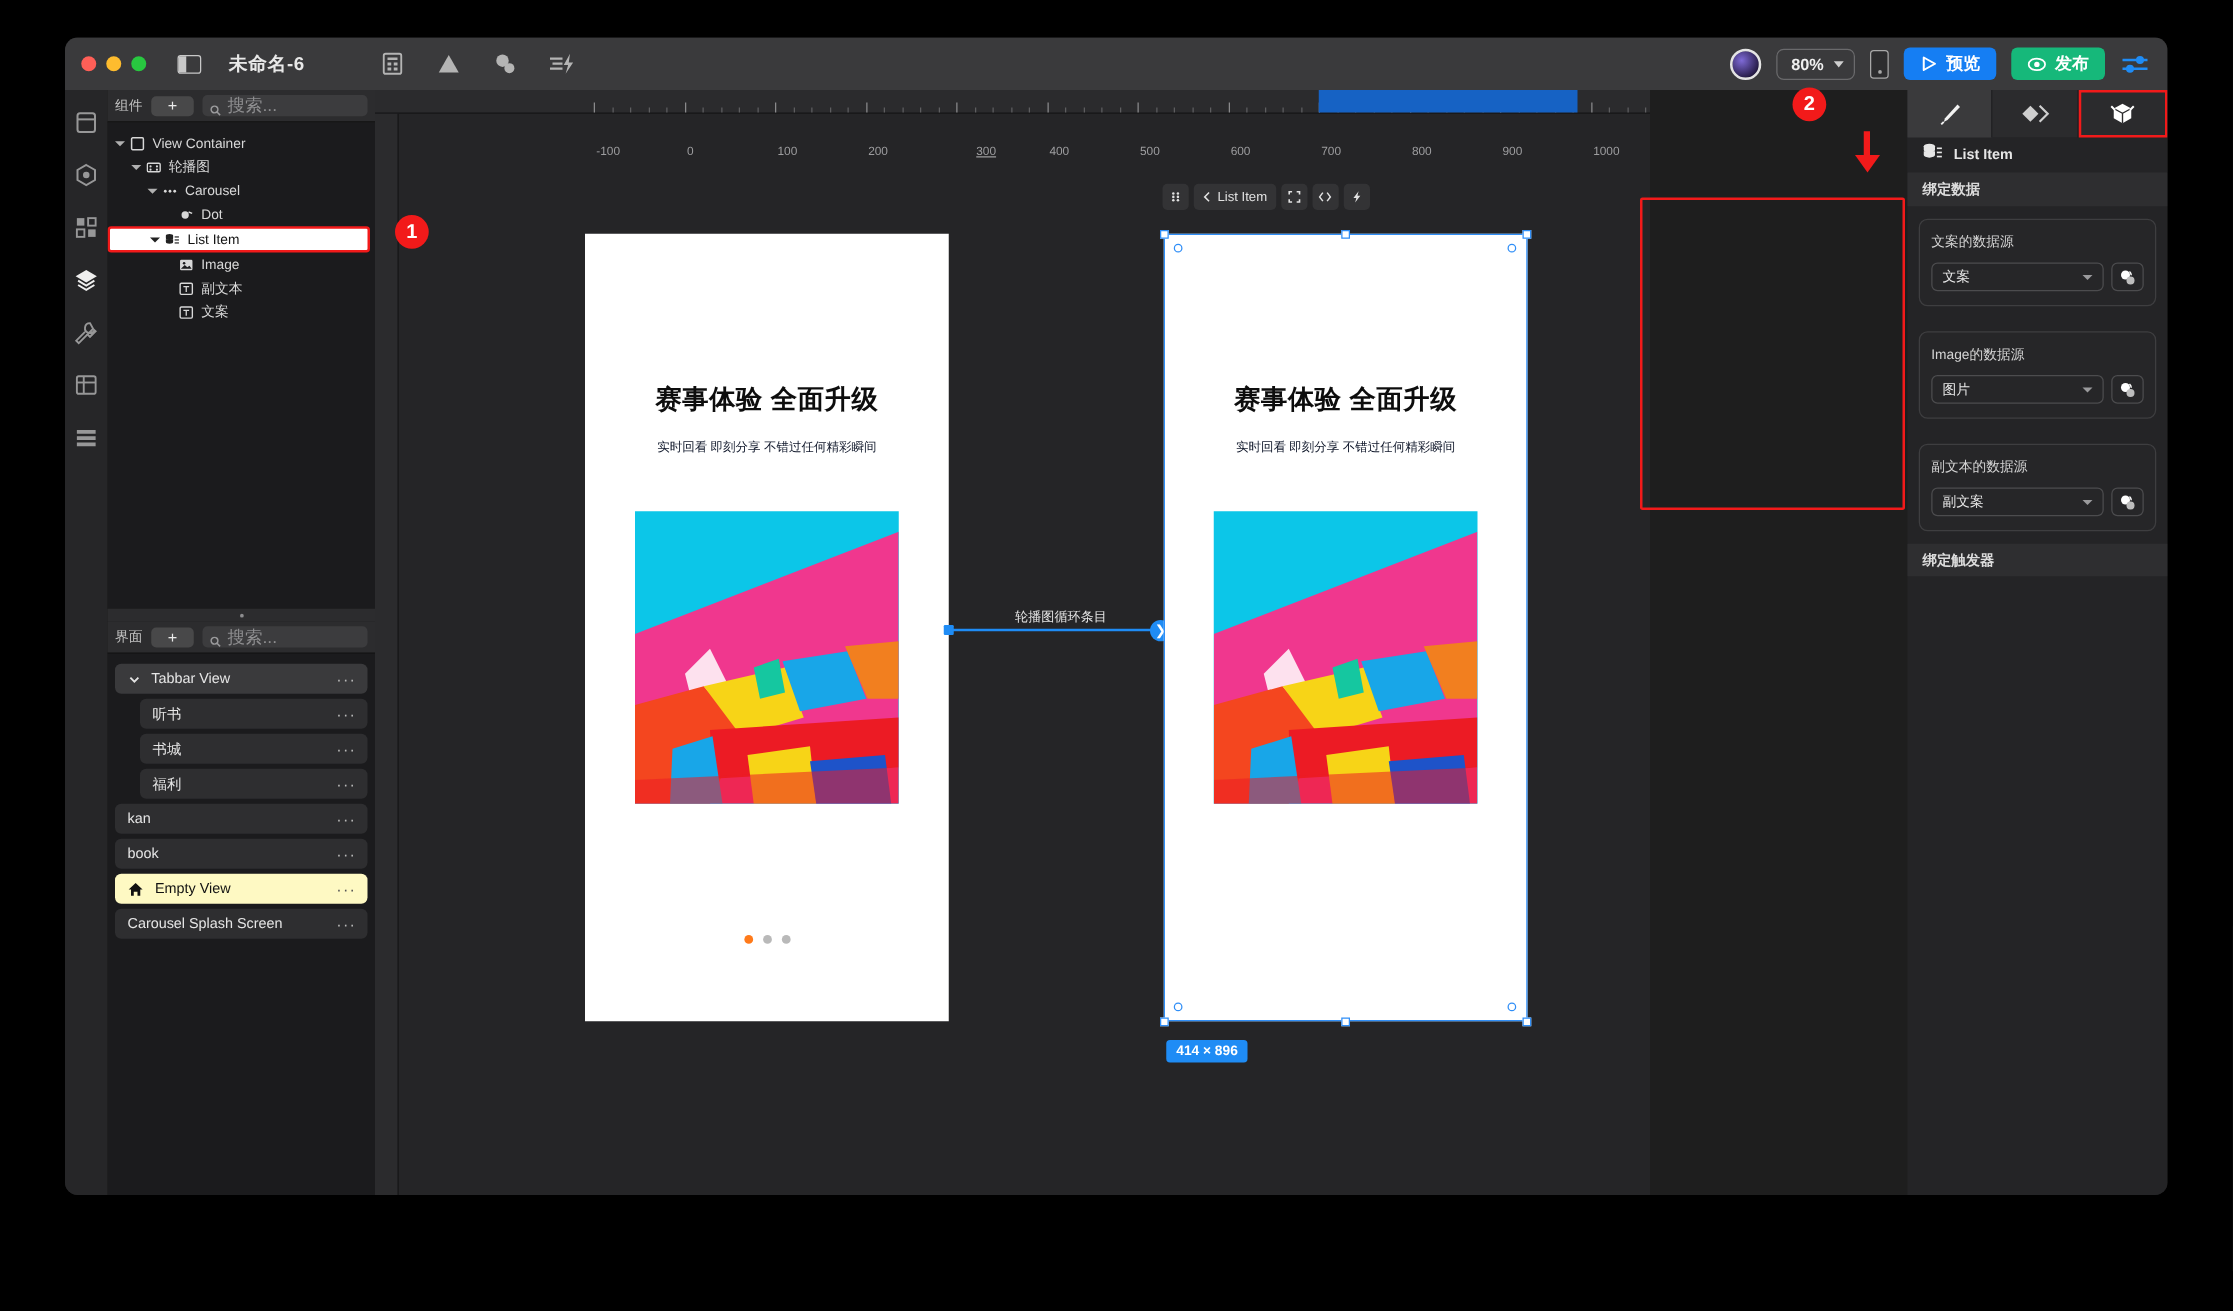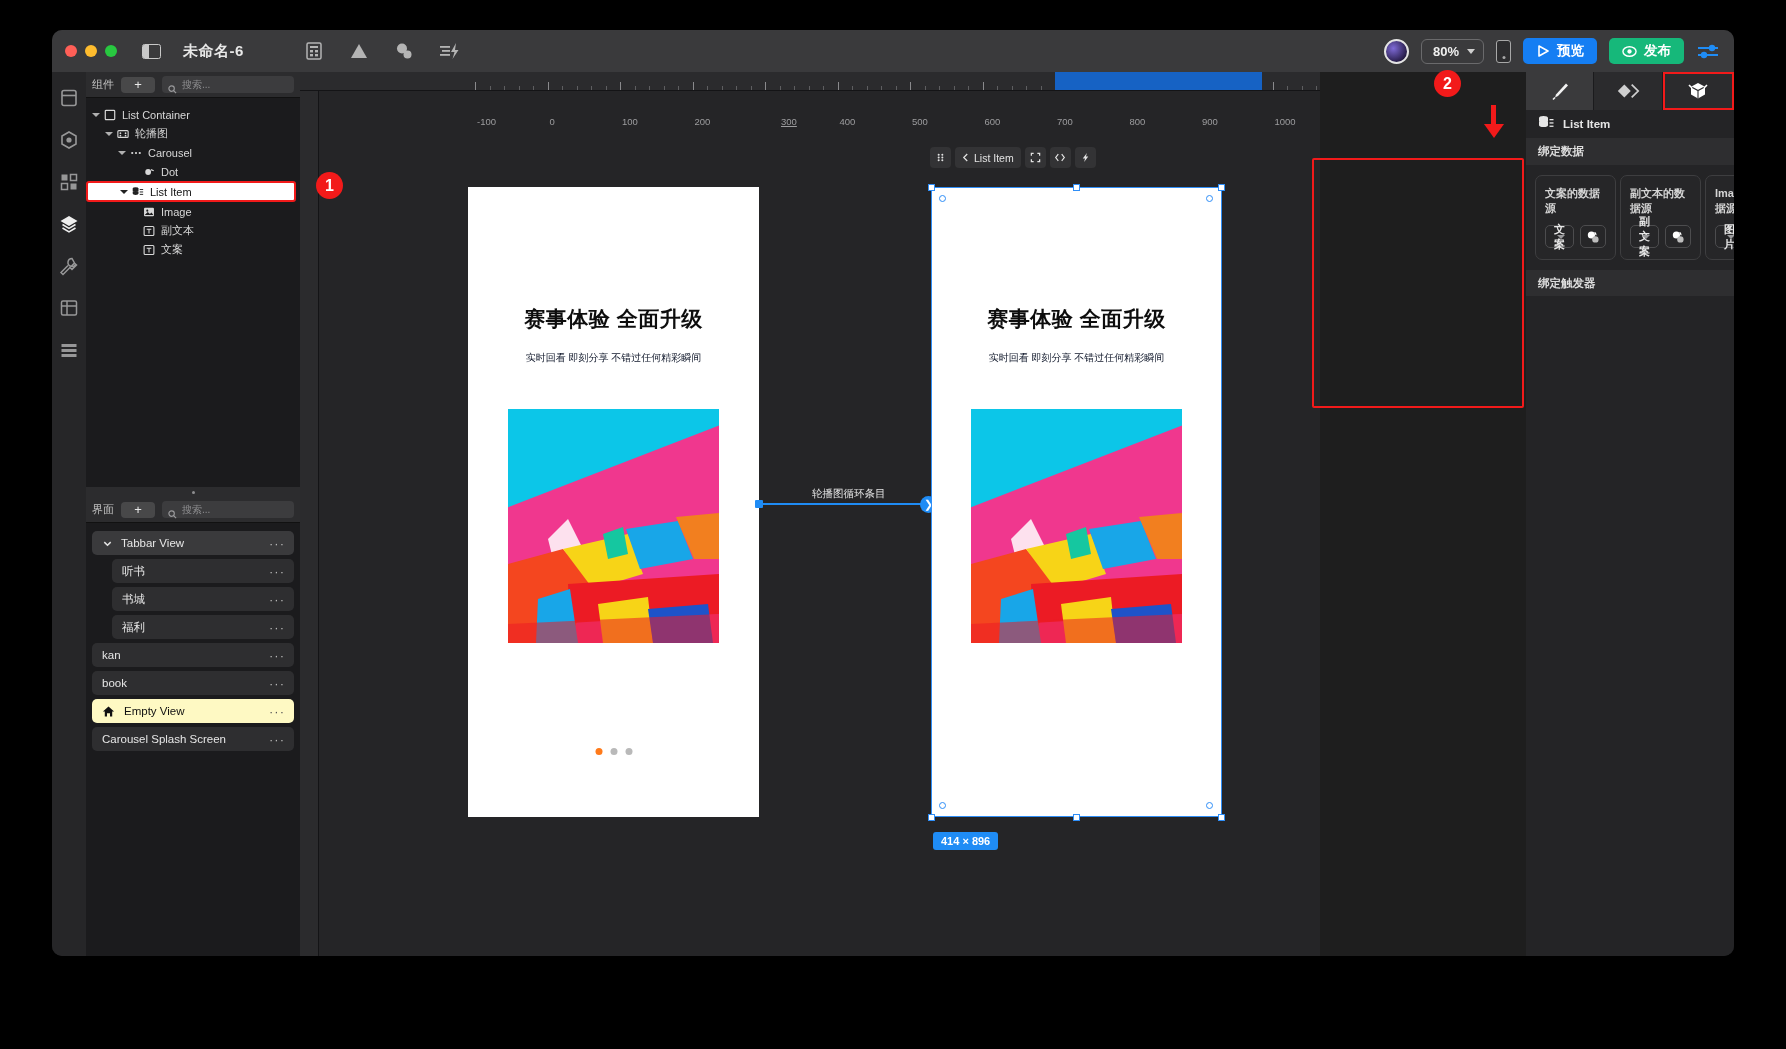--- a/index.html
+++ b/index.html
@@ -119,21 +119,21 @@
     background: #484849;
     color: #e9e9e9; font-size: 13px; line-height: 15px; text-align: center;
   }
   .search-box {
     flex: 1; height: 17px; border-radius: 4px;
     background: #3c3c3e;
     display: flex; align-items: center; gap: 5px;
     padding: 0 6px;
   }
   .search-box .mag { width: 9px; height: 9px; flex: 0 0 9px; }
-  .search-ph { color: #8e8e90; font-size: 10px; }
+  .search-ph { color: #8e8e90; font-size: 14px; }
   .tree { padding: 7px 0 0 0; overflow: hidden; }
   .tree-row {
     height: 19px; display: flex; align-items: center;
     font-size: 11px; color: #d8d8d8; position: relative;
   }
   .tree-row .caret {
     width: 0; height: 0; margin-right: 4px;
     border-left: 4px solid transparent; border-right: 4px solid transparent;
     border-top: 4.5px solid #b0b0b0;
   }
@@ -280,21 +280,21 @@
   .rp-tab svg { display: block; }
   .rp-header {
     height: 28px; display: flex; align-items: center; gap: 9px;
     padding: 0 12px; background: #242426;
   }
   .rp-header-label { color: #e6e6e6; font-size: 11.5px; font-weight: 700; }
   .rp-section-title {
     height: 27px; display: flex; align-items: center; padding: 0 12px;
     background: #2e2e30; color: #dcdcdc; font-size: 11.5px; font-weight: 700;
   }
-  .rp-body { padding: 10px 9px; display: flex; flex-direction: row; gap: 4px; font-weight: bold; }
+  .rp-body { padding: 10px 9px; display: flex; flex-direction: column; gap: 20px; }
   .bind-card {
     border: 1px solid #3e3e40; border-radius: 7px; padding: 10px 9px 11px 9px;
     background: #262628;
   }
   .bind-label { color: #d4d4d4; font-size: 11px; margin-bottom: 9px; }
   .bind-row { display: flex; align-items: center; gap: 6px; }
   .bind-select {
     flex: 1; height: 23px; border: 1px solid #4c4c4e; border-radius: 5px;
     display: flex; align-items: center; padding: 0 8px;
     color: #e8e8e8; font-size: 11px; position: relative;
@@ -478,21 +478,21 @@
           <span class="search-ph">搜索...</span>
         </div>
       </div>
 
       <div class="tree" id="tree-host">
           <div class="tree-row" style="padding-left: 6px;">
             <span class="caret"></span>
             <span class="tree-ic"><svg width="12" height="12" viewBox="0 0 14 14">
                 <rect x="1.5" y="1.5" width="11" height="11" rx="1" fill="none" stroke="#d8d8d8" stroke-width="1.4"></rect>
               </svg></span>
-            <span>List Container</span>
+            <span>View Container</span>
           </div>
           <div class="tree-row" style="padding-left: 19px;">
             <span class="caret"></span>
             <span class="tree-ic"><svg width="12" height="12" viewBox="0 0 14 14">
                 <rect x="1" y="3" width="12" height="8" rx="1.2" fill="none" stroke="#d8d8d8" stroke-width="1.3"></rect>
                 <circle cx="4" cy="6" r="1" fill="#d8d8d8"></circle>
                 <circle cx="10" cy="6" r="1" fill="#d8d8d8"></circle>
                 <circle cx="4" cy="9" r="1" fill="#d8d8d8"></circle>
                 <circle cx="10" cy="9" r="1" fill="#d8d8d8"></circle>
               </svg></span>
@@ -844,51 +844,51 @@
               <div class="bind-btn">
                 <svg width="14" height="14" viewBox="0 0 14 14">
                   <circle cx="5.4" cy="5" r="3.6" fill="#fff"></circle>
                   <circle cx="9.4" cy="9.4" r="3.2" fill="#bdbdbd"></circle>
                   <path d="M8.6 2.2 a4 4 0 0 1 1.4 3" fill="none" stroke="#fff" stroke-width="1.2"></path>
                 </svg>
               </div>
             </div>
           </div>
           <div class="bind-card">
+            <div class="bind-label">Image的数据源</div>
+            <div class="bind-row">
+              <div class="bind-select">
+                <span>图片</span>
+                <span class="tri"></span>
+              </div>
+              <div class="bind-btn">
+                <svg width="14" height="14" viewBox="0 0 14 14">
+                  <circle cx="5.4" cy="5" r="3.6" fill="#fff"></circle>
+                  <circle cx="9.4" cy="9.4" r="3.2" fill="#bdbdbd"></circle>
+                  <path d="M8.6 2.2 a4 4 0 0 1 1.4 3" fill="none" stroke="#fff" stroke-width="1.2"></path>
+                </svg>
+              </div>
+            </div>
+          </div>
+          <div class="bind-card">
             <div class="bind-label">副文本的数据源</div>
             <div class="bind-row">
               <div class="bind-select">
                 <span>副文案</span>
                 <span class="tri"></span>
               </div>
               <div class="bind-btn">
                 <svg width="14" height="14" viewBox="0 0 14 14">
                   <circle cx="5.4" cy="5" r="3.6" fill="#fff"></circle>
                   <circle cx="9.4" cy="9.4" r="3.2" fill="#bdbdbd"></circle>
                   <path d="M8.6 2.2 a4 4 0 0 1 1.4 3" fill="none" stroke="#fff" stroke-width="1.2"></path>
                 </svg>
               </div>
             </div>
           </div>
-          <div class="bind-card">
-            <div class="bind-label">Image的数据源</div>
-            <div class="bind-row">
-              <div class="bind-select">
-                <span>图片</span>
-                <span class="tri"></span>
-              </div>
-              <div class="bind-btn">
-                <svg width="14" height="14" viewBox="0 0 14 14">
-                  <circle cx="5.4" cy="5" r="3.6" fill="#fff"></circle>
-                  <circle cx="9.4" cy="9.4" r="3.2" fill="#bdbdbd"></circle>
-                  <path d="M8.6 2.2 a4 4 0 0 1 1.4 3" fill="none" stroke="#fff" stroke-width="1.2"></path>
-                </svg>
-              </div>
-            </div>
-          </div>
         </div>
 
       <div class="rp-footer">绑定触发器</div>
     </div>
 
     <div class="rp-hl-box" style="left:1260px; top:128px; width:212px; height:250px;"></div>
 
   </div>
 
   <div class="marker" style="left:316px; top:172px;">1</div>

